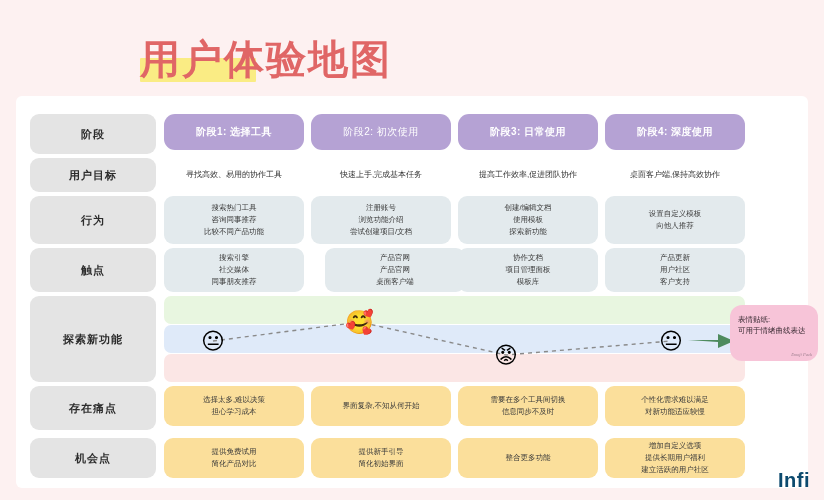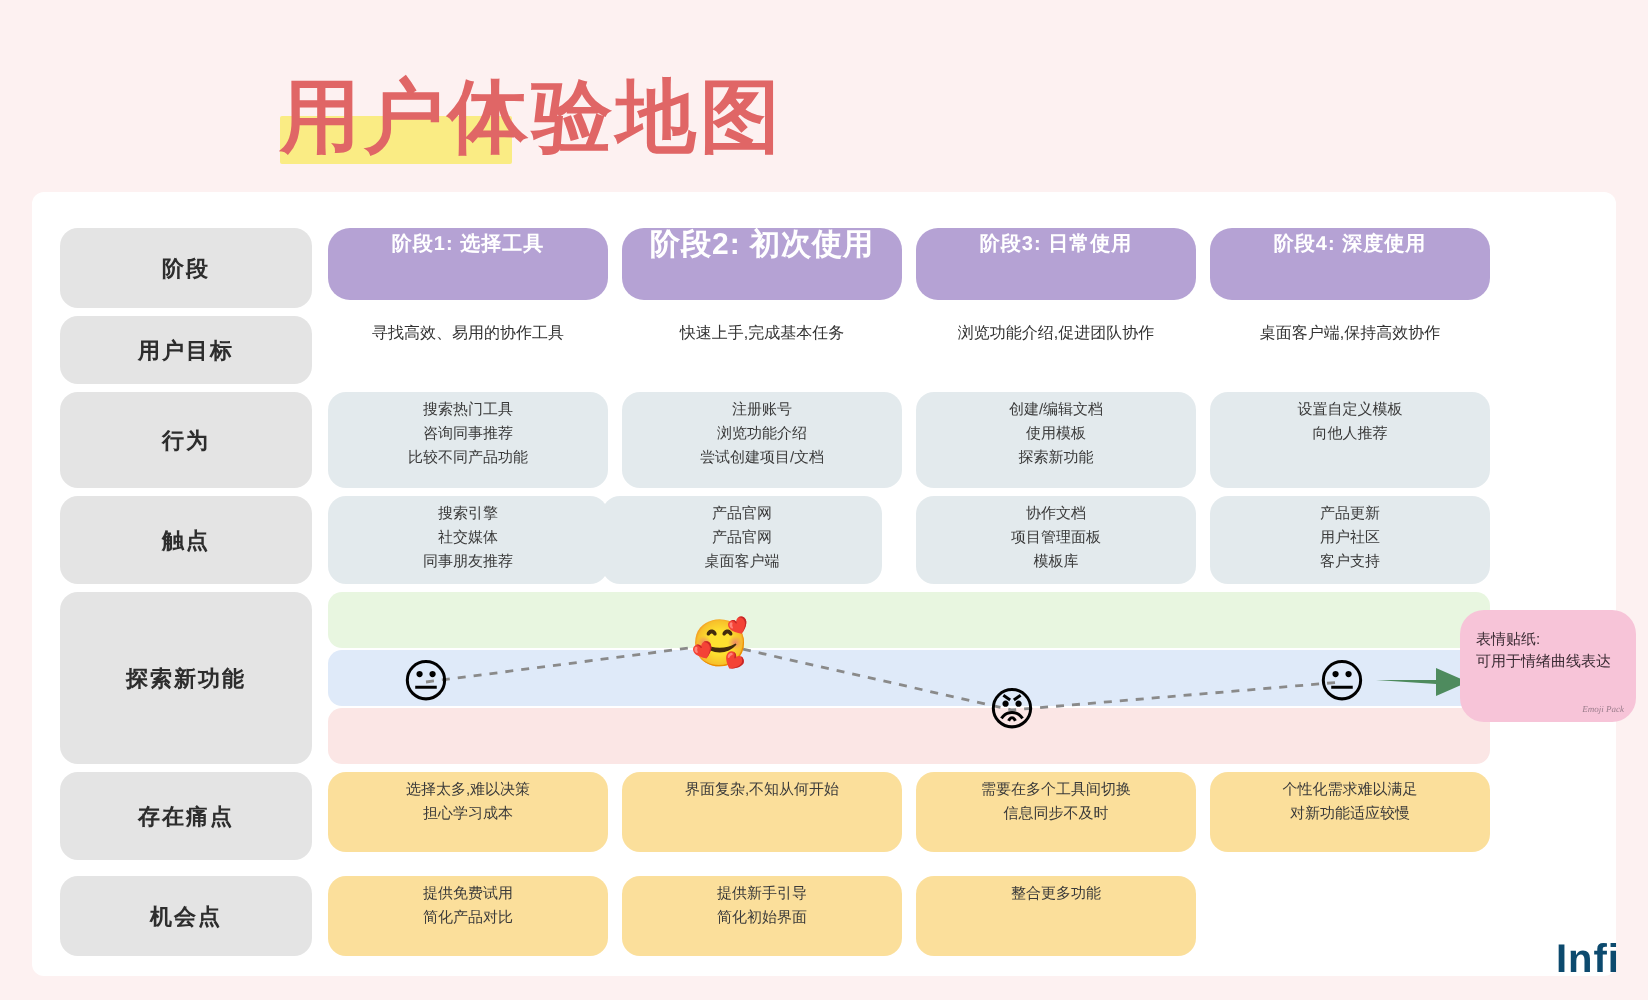--- a/index.html
+++ b/index.html
@@ -56,21 +56,21 @@
     background: #e4e4e4;
     border-radius: 9px;
     display: flex; align-items: center; justify-content: center;
     font-size: 11px; font-weight: 700; color: #2d2d2d;
     letter-spacing: 1px;
   }
   .cell {
     position: absolute;
     border-radius: 9px;
     display: flex; flex-direction: column;
-    align-items: center; 
+    align-items: center; justify-content: center;
     text-align: center;
     padding: 3px 6px;
   }
   .cell .ln { font-size: 7.5px; color: #3a3a3a; line-height: 12px; white-space: nowrap; }
 
   
   .hpill {
     background: #b5a2d4;
     color: #ffffff;
     font-size: 10px;
@@ -140,40 +140,40 @@
   </div>
 
   <div class="card">
 
     <div class="row" style="top:18px;height:40px">
       <div class="rowlabel" style="top:0;height:40px">阶段</div>
       <div class="cell hpill" style="left:148px;top:0;width:140px;height:36px">
         <span class="ln" style="font-size:10px;font-weight:700;color:#fff">阶段1: 选择工具</span>
       </div>
       <div class="cell hpill" style="left:295px;top:0;width:140px;height:36px">
-        <span class="ln" style="font-size:15px;font-weight:700;color:#fff">阶段2: 初次使用</span>
+        <span class="ln" style="font-size:10px;font-weight:400;color:#fff">阶段2: 初次使用</span>
       </div>
       <div class="cell hpill" style="left:442px;top:0;width:140px;height:36px">
         <span class="ln" style="font-size:10px;font-weight:700;color:#fff">阶段3: 日常使用</span>
       </div>
       <div class="cell hpill" style="left:589px;top:0;width:140px;height:36px">
         <span class="ln" style="font-size:10px;font-weight:700;color:#fff">阶段4: 深度使用</span>
       </div>
     </div>
 
     <div class="row" style="top:62px;height:34px">
       <div class="rowlabel" style="top:0;height:34px">用户目标</div>
       <div class="cell goal" style="left:148px;top:0;width:140px;height:34px">
           <div class="ln">寻找高效、易用的协作工具</div>
         </div>
       <div class="cell goal" style="left:295px;top:0;width:140px;height:34px">
           <div class="ln">快速上手,完成基本任务</div>
         </div>
       <div class="cell goal" style="left:442px;top:0;width:140px;height:34px">
-          <div class="ln">浏览功能介绍,促进团队协作</div>
+          <div class="ln">提高工作效率,促进团队协作</div>
         </div>
       <div class="cell goal" style="left:589px;top:0;width:140px;height:34px">
           <div class="ln">桌面客户端,保持高效协作</div>
         </div>
     </div>
 
     <div class="row" style="top:100px;height:48px">
       <div class="rowlabel" style="top:0;height:48px">行为</div>
       <div class="cell bluegray" style="left:148px;top:0;width:140px;height:48px">
           <div class="ln">搜索热门工具</div>
@@ -196,21 +196,21 @@
         </div>
     </div>
 
     <div class="row" style="top:152px;height:44px">
       <div class="rowlabel" style="top:0;height:44px">触点</div>
       <div class="cell bluegray" style="left:148px;top:0;width:140px;height:44px">
           <div class="ln">搜索引擎</div>
           <div class="ln">社交媒体</div>
           <div class="ln">同事朋友推荐</div>
         </div>
-      <div class="cell bluegray" style="left:285px;top:0;width:140px;height:44px">
+      <div class="cell bluegray" style="left:309px;top:0;width:140px;height:44px">
           <div class="ln">产品官网</div>
           <div class="ln">产品官网</div>
           <div class="ln">桌面客户端</div>
         </div>
       <div class="cell bluegray" style="left:442px;top:0;width:140px;height:44px">
           <div class="ln">协作文档</div>
           <div class="ln">项目管理面板</div>
           <div class="ln">模板库</div>
         </div>
       <div class="cell bluegray" style="left:589px;top:0;width:140px;height:44px">
@@ -263,20 +263,25 @@
           <div class="ln">提供免费试用</div>
           <div class="ln">简化产品对比</div>
         </div>
       <div class="cell yellow" style="left:295px;top:0;width:140px;height:40px">
           <div class="ln">提供新手引导</div>
           <div class="ln">简化初始界面</div>
         </div>
       <div class="cell yellow" style="left:442px;top:0;width:140px;height:40px">
           <div class="ln">整合更多功能</div>
         </div>
+      <div class="cell yellow" style="left:589px;top:0;width:140px;height:40px">
+          <div class="ln">增加自定义选项</div>
+          <div class="ln">提供长期用户福利</div>
+          <div class="ln">建立活跃的用户社区</div>
+        </div>
     </div>
 
   </div>
 
   <svg class="arrow" width="48" height="24">
     <path d="M0,14 L30,14 L30,8 L46,15 L30,22 L30,16 Z" fill="#4e8b5e"></path>
   </svg>
 
   <div class="note">
     <div class="nline">表情贴纸:</div>

